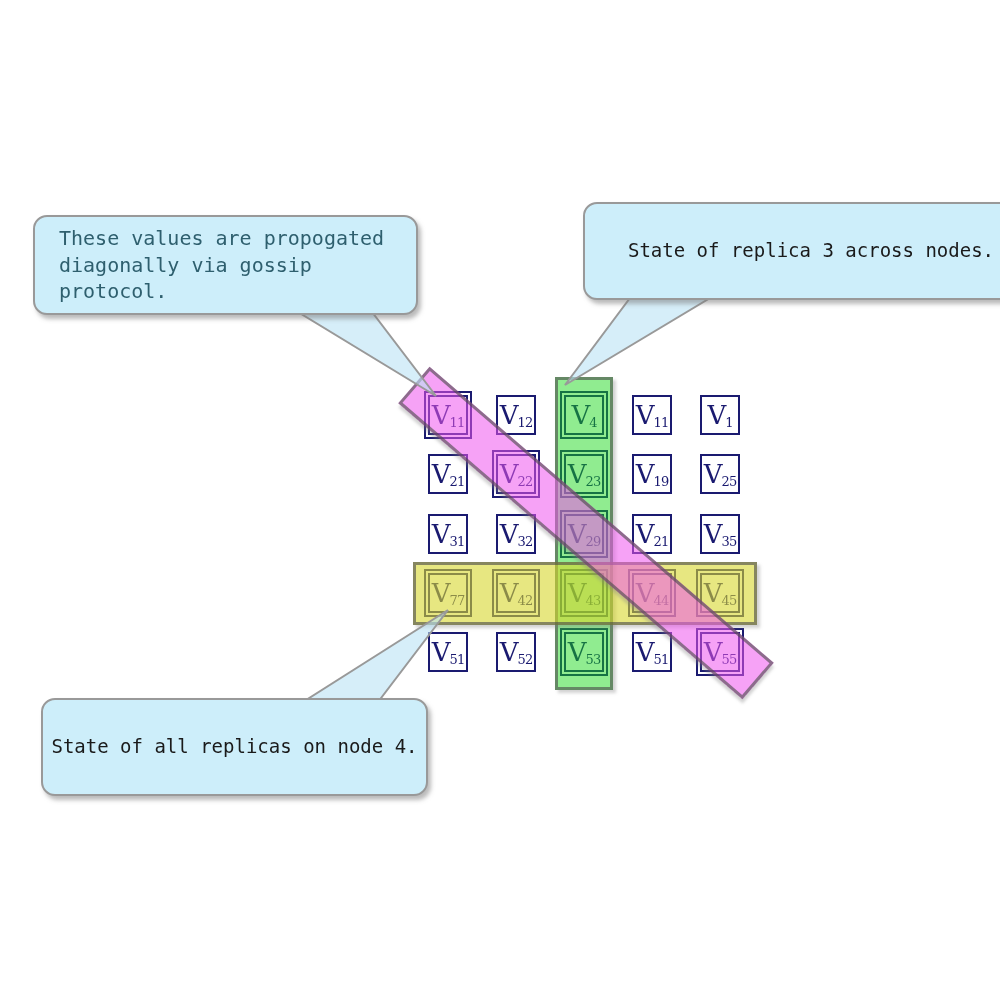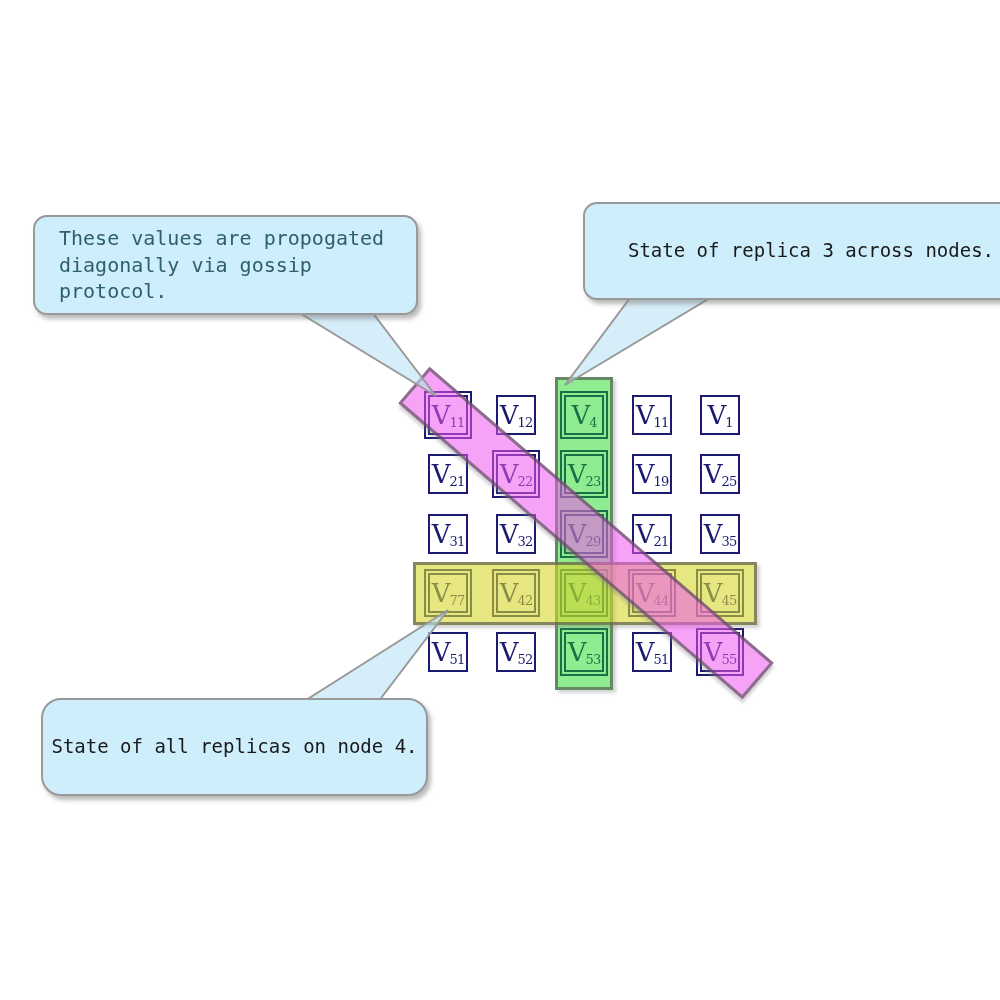--- a/index.html
+++ b/index.html
@@ -36,21 +36,21 @@
     position:absolute;box-sizing:border-box;z-index:30;
     background:var(--calloutFill,#cdeefa);border:2px solid var(--calloutBorder,#999);
     border-radius:14px;box-shadow:3px 4px 4px rgba(120,120,120,0.5);
     display:flex;align-items:center;
   }
   .callout-text{white-space:pre-line;line-height:1.32;}
   #callout-gossip{left:33px;top:215px;width:385px;height:100px;padding-left:24px;}
   #callout-gossip .callout-text{font-size:20px;color:var(--callout1Text,#2e5f6e);text-align:left;}
   #callout-replica{left:583px;top:202px;width:456px;height:98px;justify-content:center;}
   #callout-replica .callout-text{font-size:19px;color:var(--calloutText,#1a1a1a);}
-  #callout-node{left:41px;top:698px;width:387px;height:98px;justify-content:center;border-radius:20px;}
+  #callout-node{left:41px;top:698px;width:387px;height:98px;justify-content:center;}
   #callout-node .callout-text{font-size:19px;color:var(--calloutText,#1a1a1a);}
 </style>
 </head>
 <body>
 
 <div id="canvas">
 
   <div id="matrix">
       <div class="outerbox" style="left: 424px; top: 391px;"></div>
       <div class="cell" style="left: 428px; top: 395px;">

